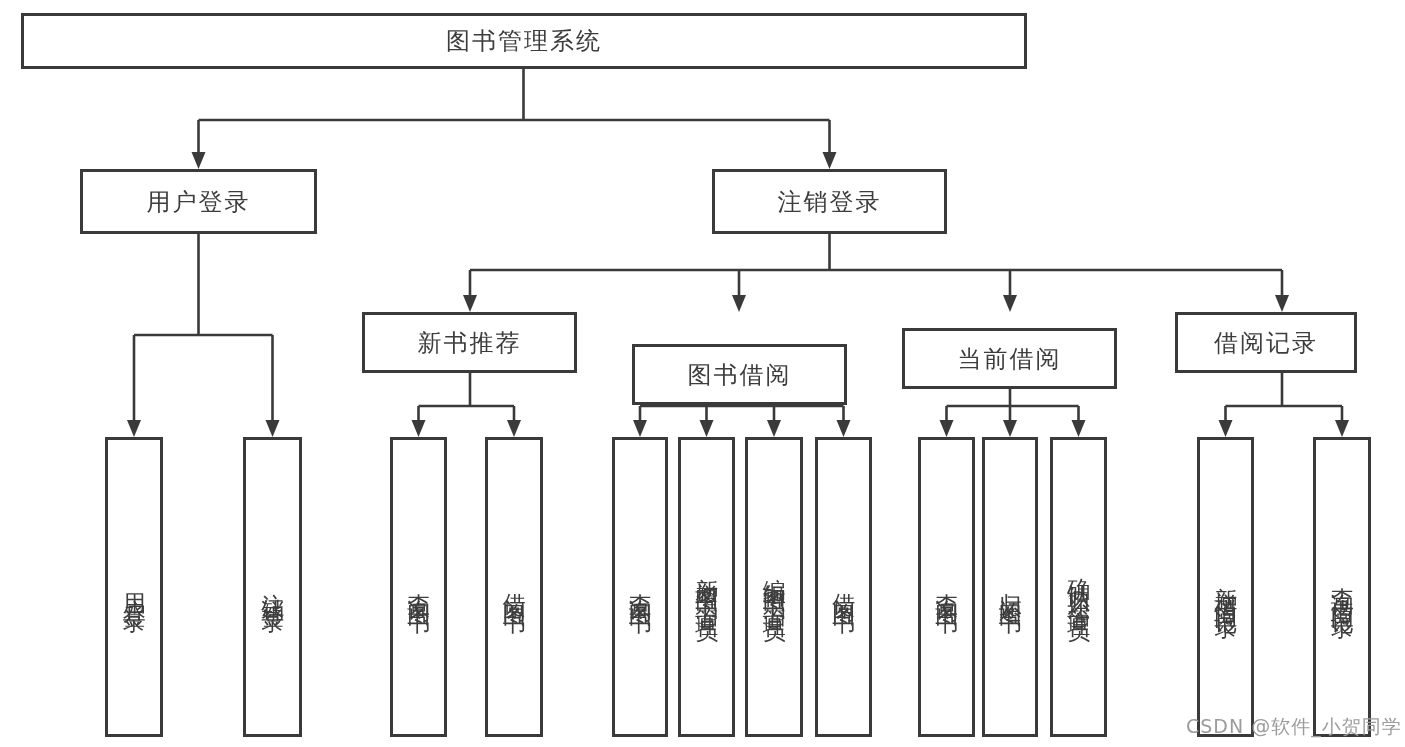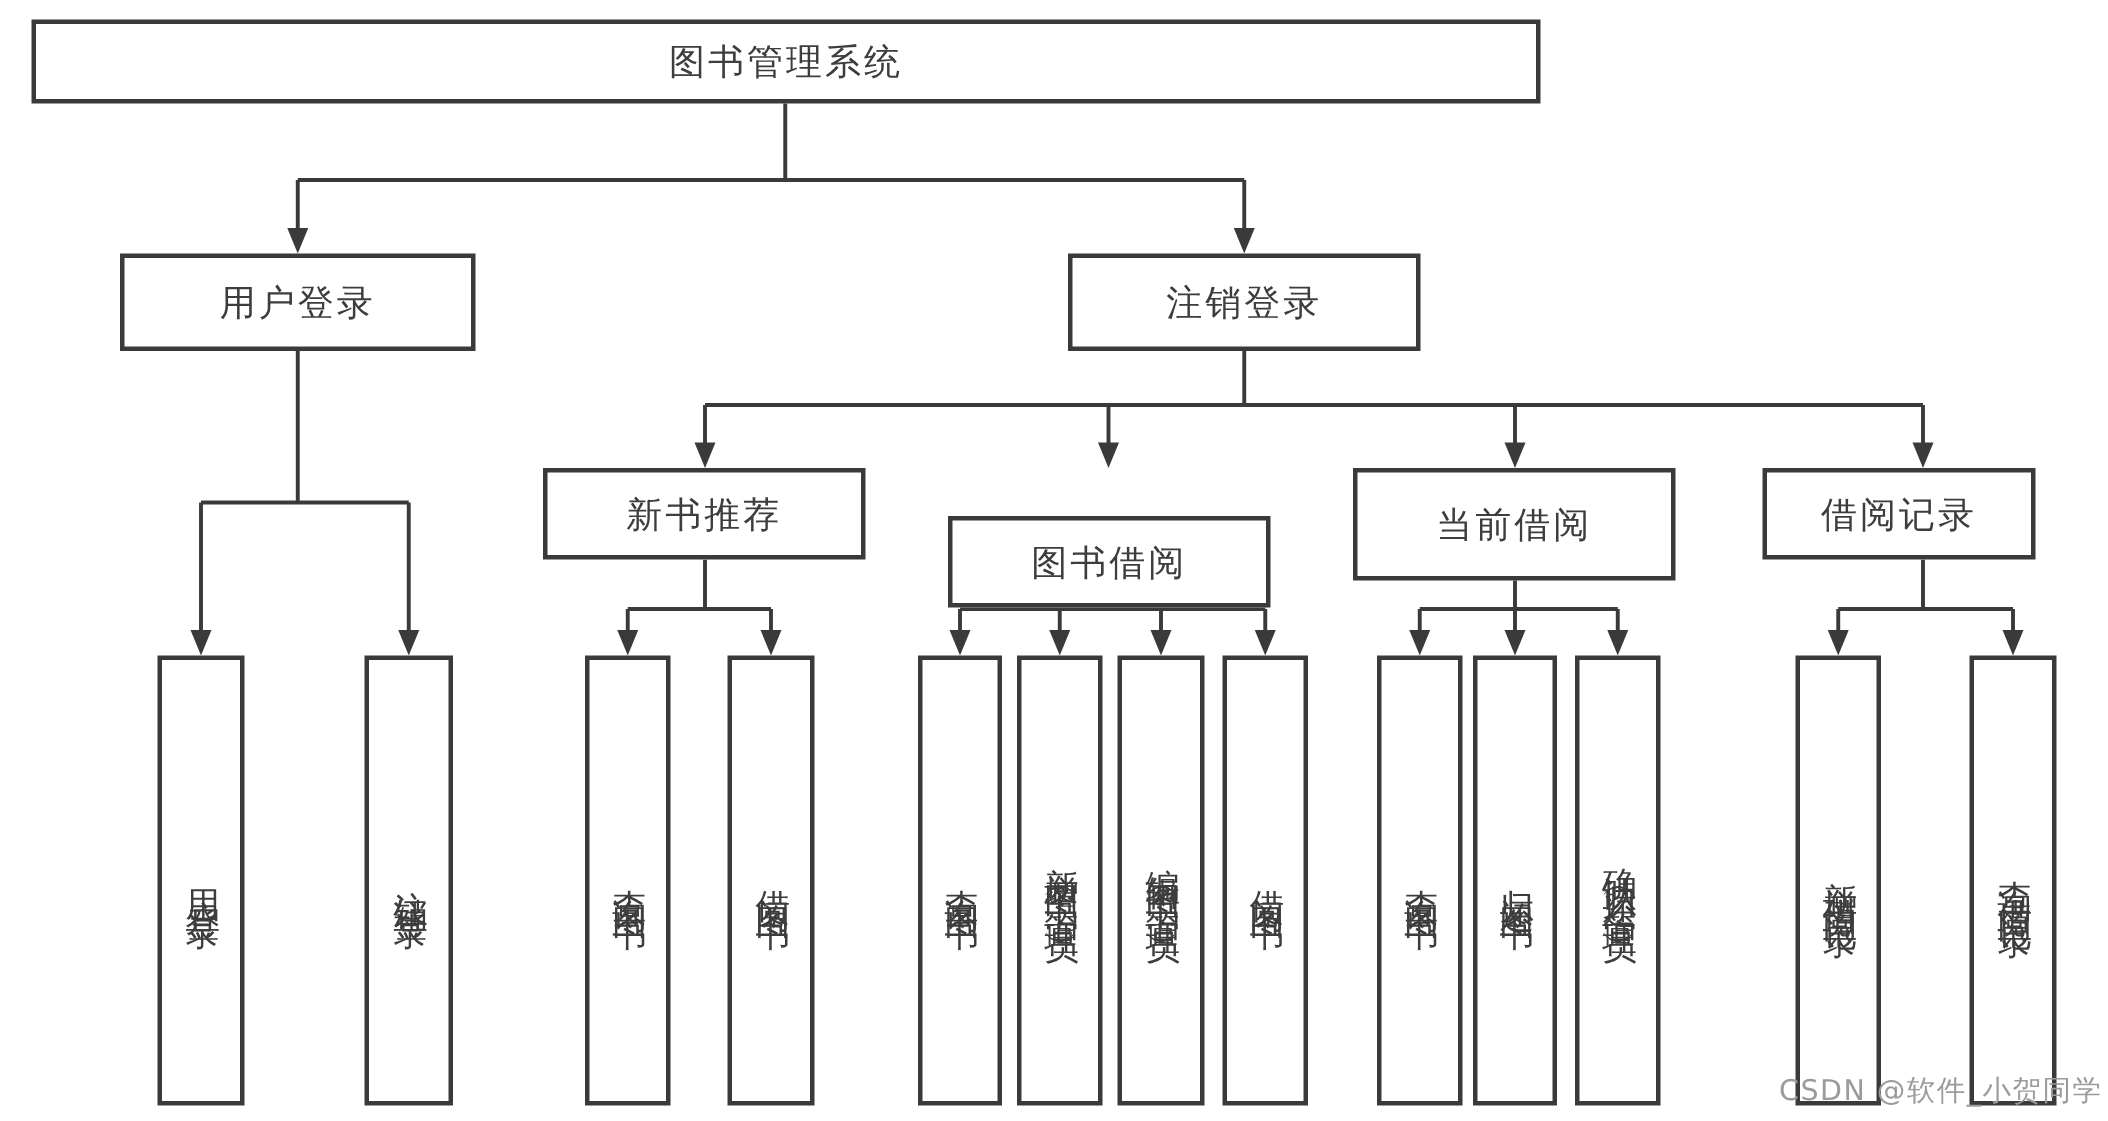--- a/index.html
+++ b/index.html
@@ -93,21 +93,21 @@
     </g>
   </svg>
 
   <div class="node node-h" style="left:21px;top:13px;width:1006px;height:56px;">图书管理系统</div>
 
   <div class="node node-h" style="left:80px;top:169px;width:237px;height:65px;">用户登录</div>
   <div class="node node-h" style="left:712px;top:169px;width:235px;height:65px;">注销登录</div>
 
   <div class="node node-h" style="left:362px;top:312px;width:215px;height:61px;text-align:right;">新书推荐</div>
   <div class="node node-h" style="left:632px;top:312px;width:215px;height:61px;margin-top:32px;">图书借阅</div>
-  <div class="node node-h" style="left:902px;top:312px;width:215px;height:75px;">当前借阅</div>
+  <div class="node node-h" style="left:902px;top:328px;width:215px;height:61px;">当前借阅</div>
   <div class="node node-h" style="left:1175px;top:312px;width:182px;height:61px;">借阅记录</div>
 
   <div class="node node-v" style="left:105px;top:437px;width:58px;height:300px;">用户登录</div>
   <div class="node node-v" style="left:243px;top:437px;width:59px;height:300px;">注销登录</div>
 
   <div class="node node-v" style="left:390px;top:437px;width:57px;height:300px;">查询图书</div>
   <div class="node node-v" style="left:485px;top:437px;width:58px;height:300px;">借阅图书</div>
 
   <div class="node node-v" style="left:612px;top:437px;width:56px;height:300px;">查询图书</div>
   <div class="node node-v" style="left:678px;top:437px;width:57px;height:300px;">新增图书（管理员）</div>

